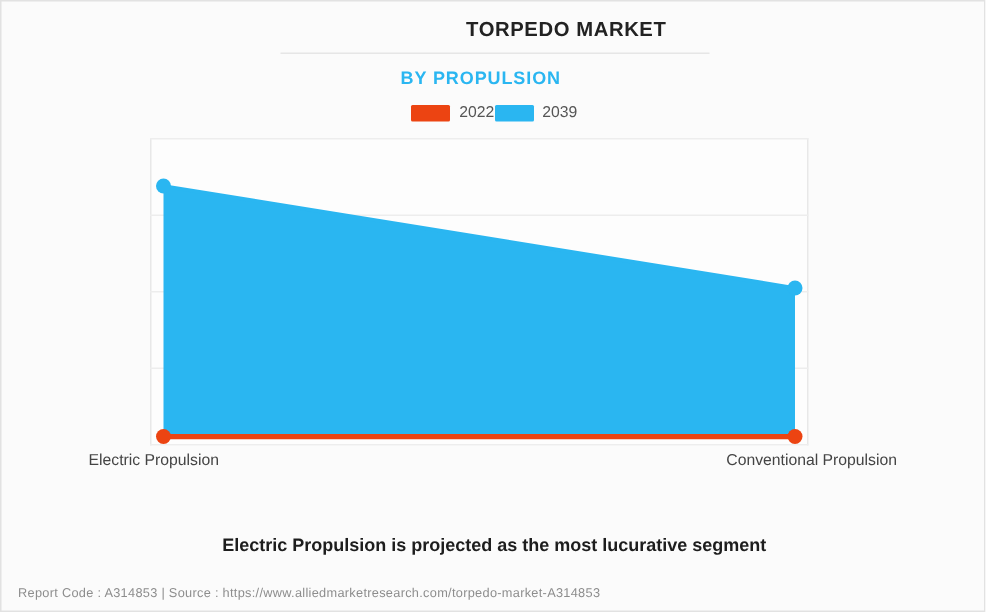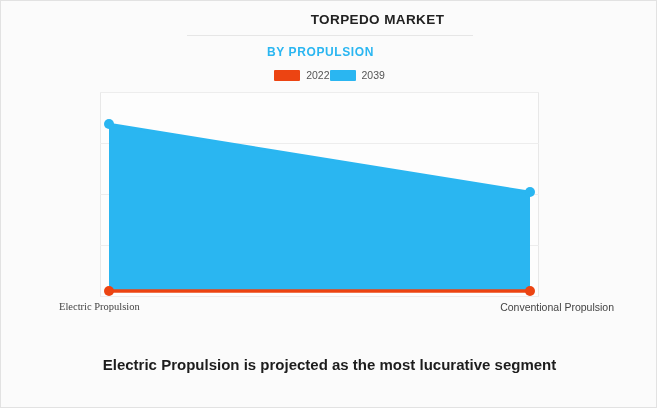--- a/index.html
+++ b/index.html
@@ -108,29 +108,29 @@
     top: 300px;
     width: 657px;
     height: 16px;
   }
   .axis-label {
     position: absolute;
     font-size: 10.5px;
     color: #444444;
     white-space: nowrap;
   }
-  .axis-label.left { left: 58px; font-family: Liberation Serif, serif; }
-  .axis-label.right { right: 44px; }
+  .axis-label.left { left: 58px; }
+  .axis-label.right { right: 60px; }
   .caption {
     position: absolute;
     top: 355px;
     left: 0;
     width: 657px;
     text-align: center;
-    font-size: 15px;
+    font-size: 12px;
     font-weight: bold;
     color: #1d1d1d;
   }
   .footer {
     position: absolute;
     bottom: 7px;
     left: 11px;
     font-size: 8.5px;
     color: #8d8d8d;
     letter-spacing: 0.2px;
@@ -175,14 +175,15 @@
     </svg>
   </div>
 
   <div class="axis-labels">
     <span class="axis-label left">Electric Propulsion</span>
     <span class="axis-label right">Conventional Propulsion</span>
   </div>
 
   <div class="caption">Electric Propulsion is projected as the most lucurative segment</div>
 
+  <div class="footer">Report Code : A314853   |   Source : https://www.alliedmarketresearch.com/torpedo-market-A314853</div>
 
 </div>
 
 </body></html>

